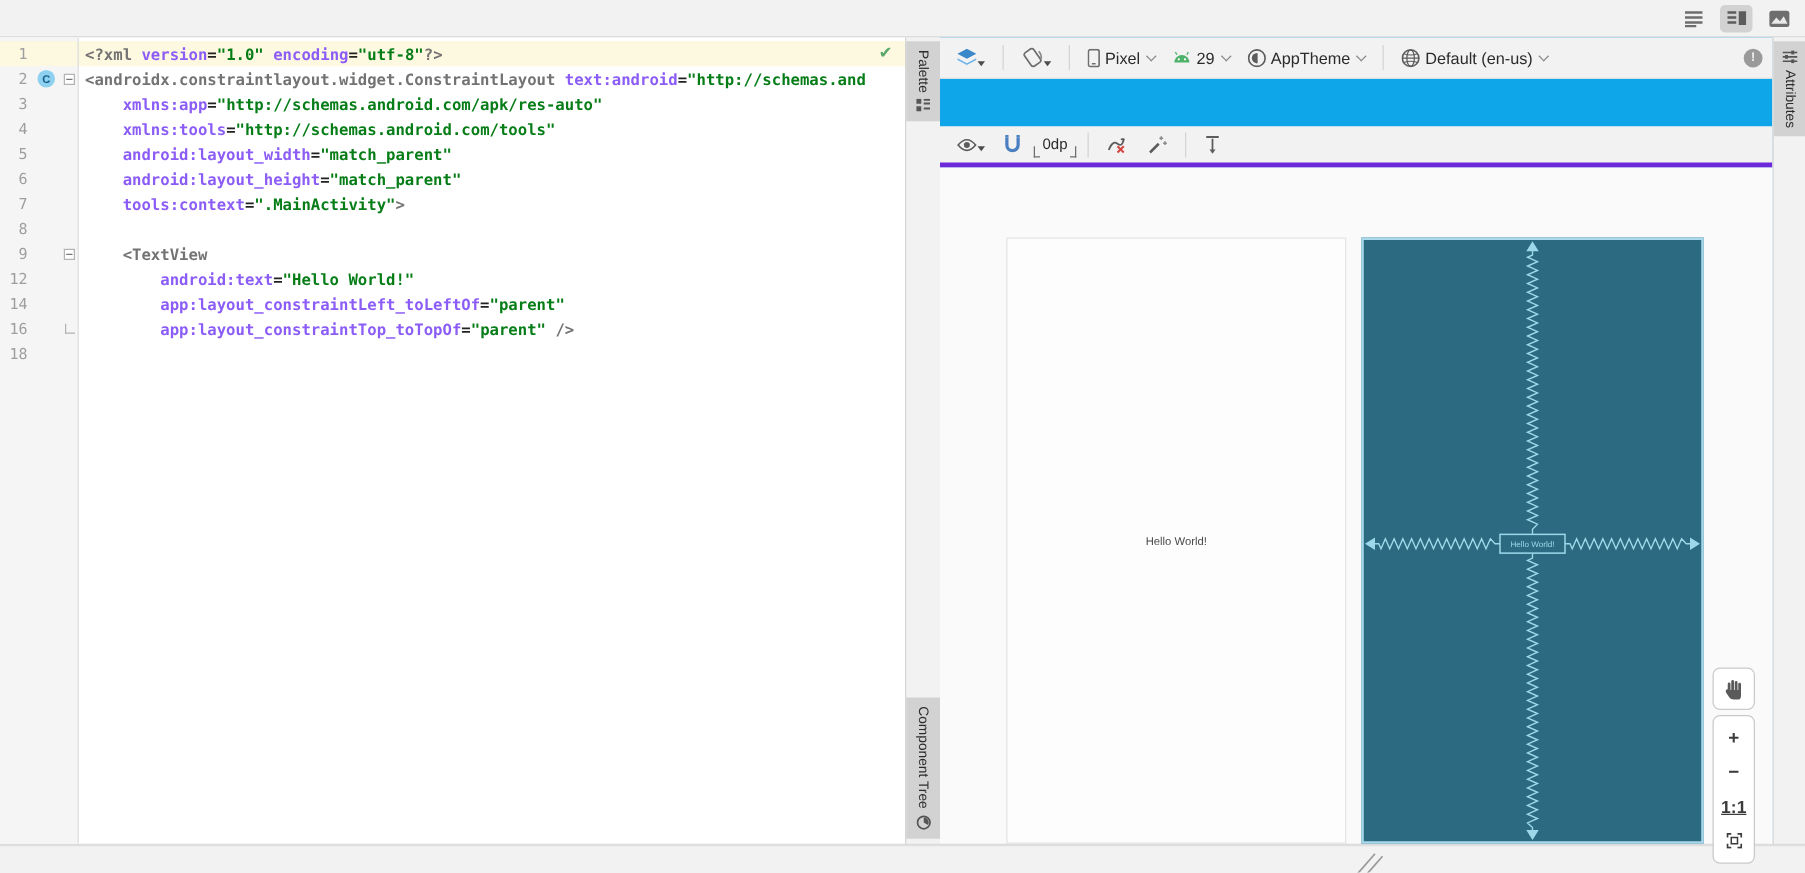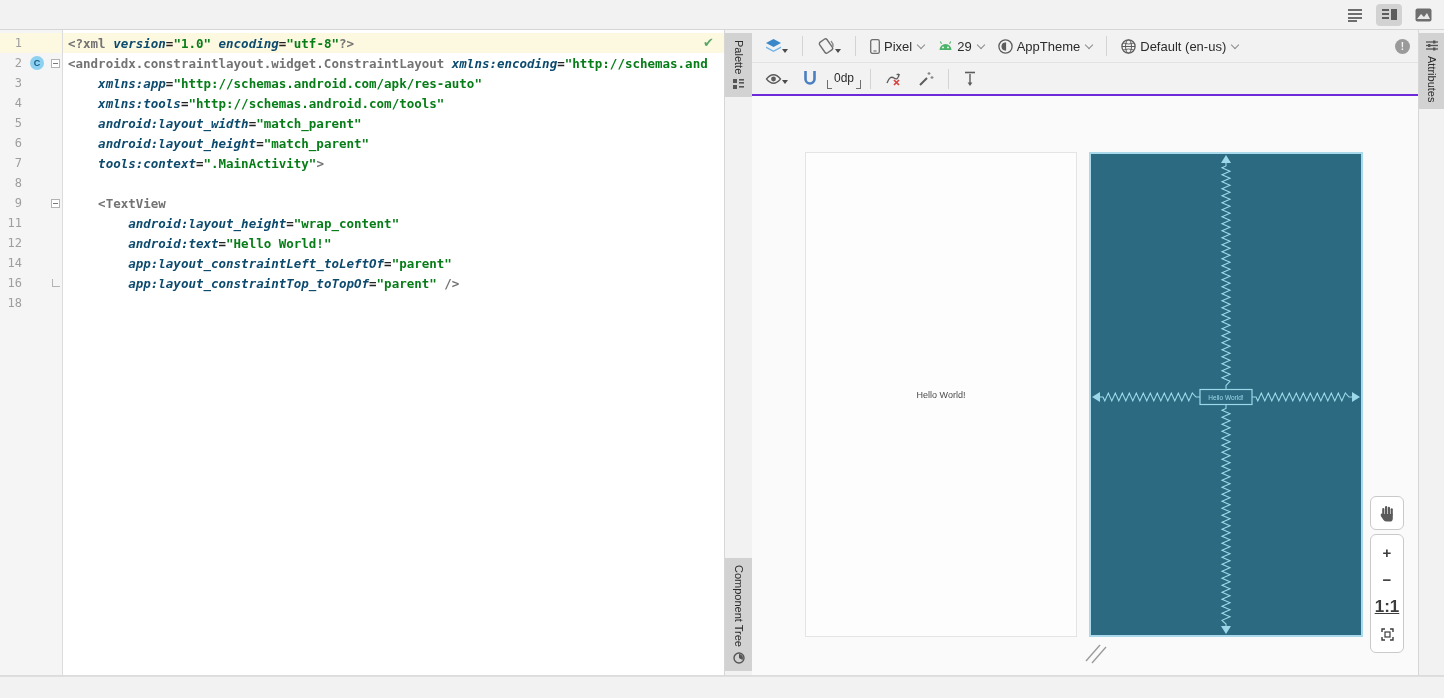--- a/index.html
+++ b/index.html
@@ -28,21 +28,21 @@
           font:12px "DejaVu Sans Mono", monospace; flex:none; }
   .lbadge { width:22px; flex:none; display:flex; justify-content:center; }
   .badge-c { width:14px; height:14px; border-radius:50%; background:#8ed0ef; color:#145d86;
              font:bold 9px "Liberation Sans", sans-serif; display:flex; align-items:center; justify-content:center; }
   .lfold { width:15px; flex:none; display:flex; justify-content:center; align-items:center; z-index:2; }
   .fold-s { width:9px; height:9px; border:1px solid #b3b3b3; background:#fff; position:relative; }
   .fold-s::after { content:""; position:absolute; left:1px; right:1px; top:3px; border-top:1px solid #787878; }
   .fold-e { width:8px; height:8px; border-left:1px solid #b3b3b3; border-bottom:1px solid #b3b3b3; }
   .lcode { font:bold 12.5px "DejaVu Sans Mono", monospace; padding-left:5px; }
   .tk-t { color:#737373; }
-  .tk-a { color:#0c4a6e;font-style:italic; }
+  .tk-a { color:#8b5cf6; }
   .tk-v { color:#067d17; }
   .tk-p { color:#222222; }
   .check { position:absolute; right:10px; top:2px; color:#59a869;
            font:bold 13px "DejaVu Sans", sans-serif; }
 
   
   .strip { background:#f2f2f2; display:flex; flex-direction:column; align-items:center; }
   .strip-l { width:28px; border-left:1px solid #d6d6d6; border-bottom:1px solid #dcdcdc; }
   .strip-r { width:26px; border-left:1px solid #d6d6d6; border-bottom:1px solid #dcdcdc; }
   .vtab { width:100%; background:#d2d2d2; display:flex; flex-direction:column;
@@ -78,21 +78,21 @@
                   text-align:center; font-size:9px; color:#4a4a4a; }
   .blueprint { position:absolute; left:337px; top:56px; width:274px; height:485px;
                background:var(--bp-bg,#2b6a80); border:2px solid #a9d9ea; }
   .resize-handle { position:absolute; left:330px; top:545px; }
   .zoombox { position:absolute; background:#ffffff; border:1px solid #c9c9c9; border-radius:6px;
              display:flex; flex-direction:column; align-items:center; }
   .handbtn { left:618px; top:400px; width:34px; height:34px; justify-content:center; }
   .zctrl { left:618px; top:438px; width:34px; height:119px; justify-content:space-around; padding:4px 0; }
   .zbtn { width:100%; height:26px; display:flex; align-items:center; justify-content:center;
           color:#3c3c3c; font:bold 15px "Liberation Sans", sans-serif; }
-  .zbtn.ratio { font-size:17px;text-decoration:underline; }
+  .zbtn.ratio { font-size:14px;text-decoration:underline; }
 
   
   .bottombar { height:22px; background:#f2f2f2; border-top:1px solid #dfdfdf; }
 
   svg { display:block; }
 </style>
 </head>
 <body>
 
 <div class="topbar">
@@ -123,29 +123,28 @@
     </svg>
   </div>
 </div>
 
 <div class="main">
 
   <div class="editor">
     <div class="gutter-bg"></div>
     <div class="code-area" id="code-area">
         <div class="cline active"><span class="lnum">1</span><span class="lbadge"></span><span class="lfold"></span><code class="lcode"><span class="tk-t">&lt;?xml </span><span class="tk-a">version</span><span class="tk-p">=</span><span class="tk-v">"1.0"</span><span class="tk-p"> </span><span class="tk-a">encoding</span><span class="tk-p">=</span><span class="tk-v">"utf-8"</span><span class="tk-t">?&gt;</span></code><span class="check">✔</span></div>
-        <div class="cline"><span class="lnum">2</span><span class="lbadge"><span class="badge-c">C</span></span><span class="lfold"><span class="fold-s"></span></span><code class="lcode"><span class="tk-t">&lt;androidx.constraintlayout.widget.ConstraintLayout </span><span class="tk-a">xmlns:encoding</span><span class="tk-p">=</span><span class="tk-v">"http://schemas.and</span></code></div>
+        <div class="cline"><span class="lnum">2</span><span class="lbadge"><span class="badge-c">C</span></span><span class="lfold"><span class="fold-s"></span></span><code class="lcode"><span class="tk-t">&lt;androidx.constraintlayout.widget.ConstraintLayout </span><span class="tk-a">text:android</span><span class="tk-p">=</span><span class="tk-v">"http://schemas.and</span></code></div>
         <div class="cline"><span class="lnum">3</span><span class="lbadge"></span><span class="lfold"></span><code class="lcode"><span class="tk-p">    </span><span class="tk-a">xmlns:app</span><span class="tk-p">=</span><span class="tk-v">"http://schemas.android.com/apk/res-auto"</span></code></div>
         <div class="cline"><span class="lnum">4</span><span class="lbadge"></span><span class="lfold"></span><code class="lcode"><span class="tk-p">    </span><span class="tk-a">xmlns:tools</span><span class="tk-p">=</span><span class="tk-v">"http://schemas.android.com/tools"</span></code></div>
         <div class="cline"><span class="lnum">5</span><span class="lbadge"></span><span class="lfold"></span><code class="lcode"><span class="tk-p">    </span><span class="tk-a">android:layout_width</span><span class="tk-p">=</span><span class="tk-v">"match_parent"</span></code></div>
         <div class="cline"><span class="lnum">6</span><span class="lbadge"></span><span class="lfold"></span><code class="lcode"><span class="tk-p">    </span><span class="tk-a">android:layout_height</span><span class="tk-p">=</span><span class="tk-v">"match_parent"</span></code></div>
         <div class="cline"><span class="lnum">7</span><span class="lbadge"></span><span class="lfold"></span><code class="lcode"><span class="tk-p">    </span><span class="tk-a">tools:context</span><span class="tk-p">=</span><span class="tk-v">".MainActivity"</span><span class="tk-t">&gt;</span></code></div>
         <div class="cline"><span class="lnum">8</span><span class="lbadge"></span><span class="lfold"></span><code class="lcode"></code></div>
         <div class="cline"><span class="lnum">9</span><span class="lbadge"></span><span class="lfold"><span class="fold-s"></span></span><code class="lcode"><span class="tk-p">    </span><span class="tk-t">&lt;TextView</span></code></div>
-        <div class="cline"><span class="lnum">11</span><span class="lbadge"></span><span class="lfold"></span><code class="lcode"><span class="tk-p">        </span><span class="tk-a">android:layout_height</span><span class="tk-p">=</span><span class="tk-v">"wrap_content"</span></code></div>
         <div class="cline"><span class="lnum">12</span><span class="lbadge"></span><span class="lfold"></span><code class="lcode"><span class="tk-p">        </span><span class="tk-a">android:text</span><span class="tk-p">=</span><span class="tk-v">"Hello World!"</span></code></div>
         <div class="cline"><span class="lnum">14</span><span class="lbadge"></span><span class="lfold"></span><code class="lcode"><span class="tk-p">        </span><span class="tk-a">app:layout_constraintLeft_toLeftOf</span><span class="tk-p">=</span><span class="tk-v">"parent"</span></code></div>
         <div class="cline"><span class="lnum">16</span><span class="lbadge"></span><span class="lfold"><span class="fold-e"></span></span><code class="lcode"><span class="tk-p">        </span><span class="tk-a">app:layout_constraintTop_toTopOf</span><span class="tk-p">=</span><span class="tk-v">"parent"</span><span class="tk-t"> /&gt;</span></code></div>
         <div class="cline"><span class="lnum">18</span><span class="lbadge"></span><span class="lfold"></span><code class="lcode"></code></div>
       </div>
     <div class="gutter-line"></div>
   </div>
 
   <div class="strip strip-l">
     <div style="height:3px"></div>
@@ -227,21 +226,21 @@
           <line x1="1" y1="7.5" x2="14" y2="7.5" stroke="#5c5c5c" stroke-width="1"></line>
           <path d="M2 4 Q7.5 6 13 4" fill="none" stroke="#5c5c5c" stroke-width="0.9"></path>
           <path d="M2 11 Q7.5 9 13 11" fill="none" stroke="#5c5c5c" stroke-width="0.9"></path>
         </svg>
         <span>Default (en-us)</span>
         <span class="chev"></span>
       </div>
       <div class="errbadge">!</div>
     </div>
 
-    <div class="dtoolbar" style="border-bottom:2px solid #6d28d9;">
+    <div class="dtoolbar" style="border-bottom:4px solid #6d28d9;margin-top:38px;">
       <div class="tbtn">
         <svg width="17" height="12" viewBox="0 0 17 12">
           <path d="M1.5 6 Q8.5 -2.5 15.5 6 Q8.5 14.5 1.5 6 Z" fill="none" stroke="#5c5c5c" stroke-width="1.3"></path>
           <circle cx="8.5" cy="6" r="2.4" fill="#5c5c5c"></circle>
         </svg>
         <span class="caret"></span>
       </div>
       <div class="tbtn">
         <svg width="16" height="15" viewBox="0 0 16 15">
           <path d="M3.5 2 L3.5 8 A4.5 4.5 0 0 0 12.5 8 L12.5 2" fill="none" stroke="#4a7fc1" stroke-width="2.6"></path>

